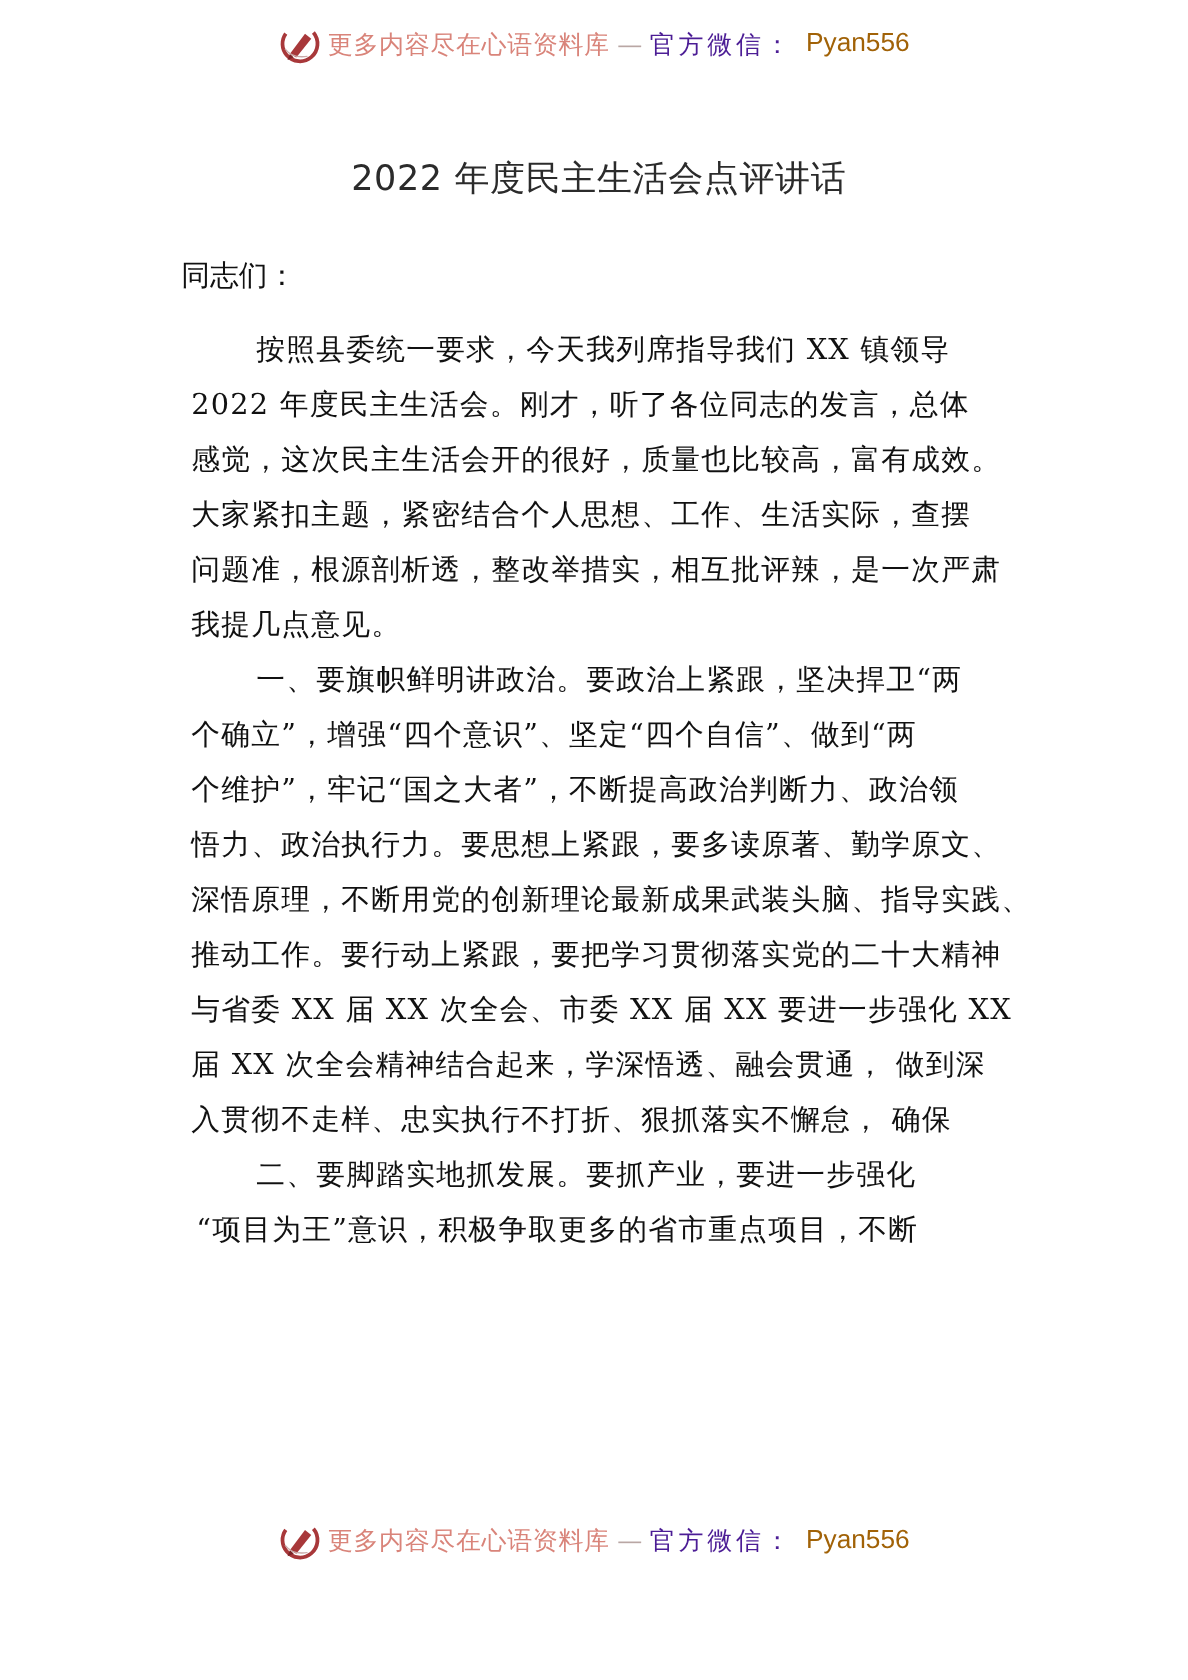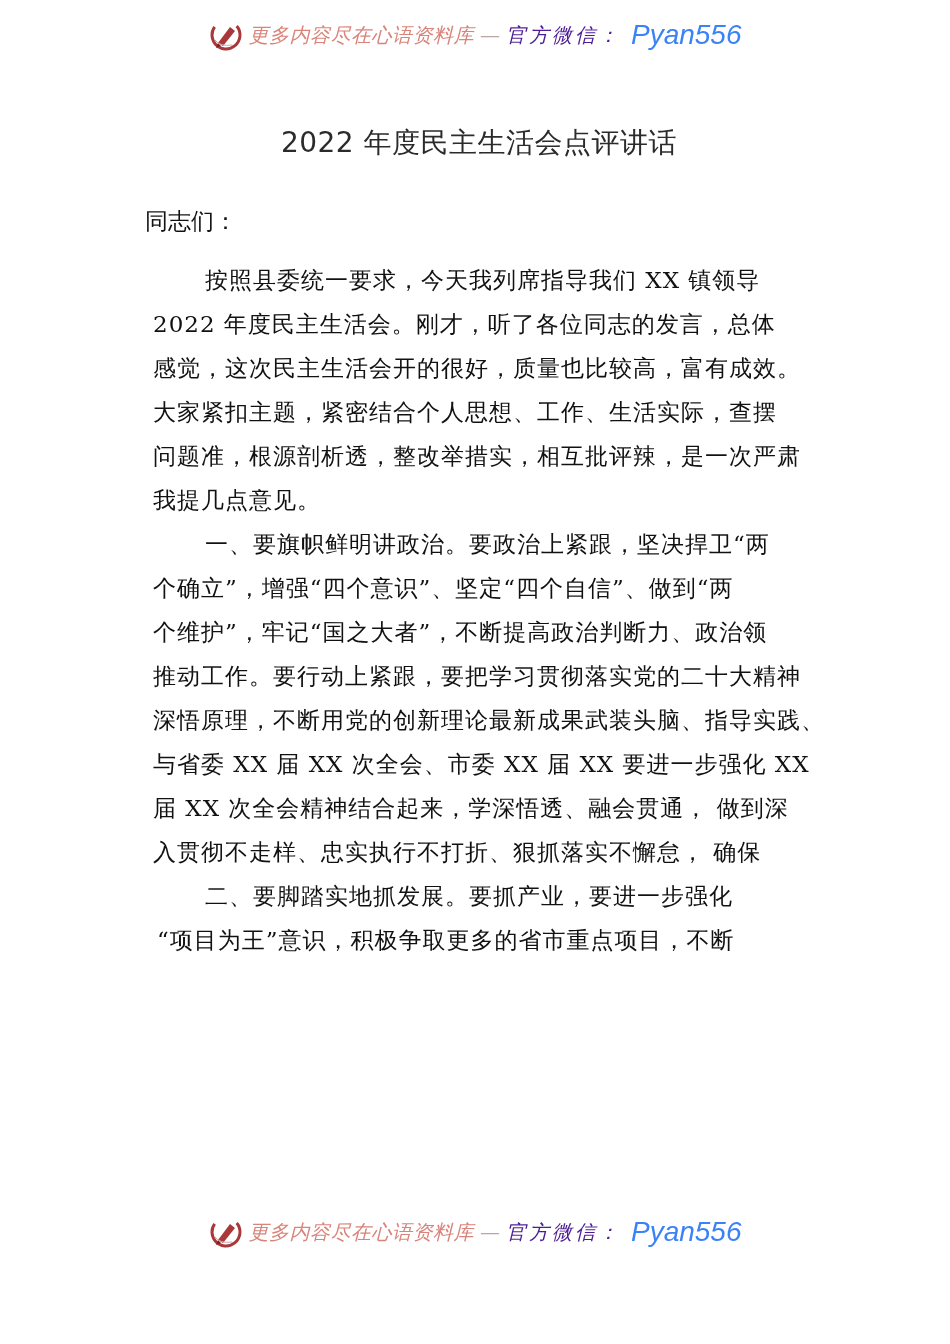--- a/index.html
+++ b/index.html
@@ -16,21 +16,20 @@
       color: #111111;
     }
     .watermark {
       position: absolute;
       left: 0;
       width: 950px;
       display: flex;
       justify-content: center;
       align-items: center;
       height: 40px;
-      font-style: italic;
     }
     .watermark.top { top: 15px; }
     .watermark.bottom { top: 1212px; }
     .wm-inner {
       display: flex;
       align-items: center;
       gap: 4px;
     }
     .wm-logo {
       width: 36px;
@@ -48,23 +47,23 @@
       font-size: 20px;
       margin: 0 2px;
     }
     .wm-gray {
       color: #4c1d95;
       font-family: "DejaVu Serif", serif;
       font-size: 20px;
       letter-spacing: 3px;
     }
     .wm-id {
-      color: #3b82f6;
+      color: #a16207;
       font-family: "Liberation Sans", sans-serif;
-      font-size: 28px;
+      font-size: 21px;
       margin-left: 6px;
     }
     .title {
       position: absolute;
       top: 124px;
       left: 0;
       width: 958px;
       text-align: center;
       font-family: "DejaVu Sans", "Liberation Sans", sans-serif;
       font-size: 28px;
@@ -121,22 +120,23 @@
 <div class="body-text">
   <div class="line indent">按照县委统一要求，今天我列席指导我们 XX 镇领导</div>
   <div class="line">2022 年度民主生活会。刚才，听了各位同志的发言，总体</div>
   <div class="line">感觉，这次民主生活会开的很好，质量也比较高，富有成效。</div>
   <div class="line">大家紧扣主题，紧密结合个人思想、工作、生活实际，查摆</div>
   <div class="line">问题准，根源剖析透，整改举措实，相互批评辣，是一次严肃</div>
   <div class="line">我提几点意见。</div>
   <div class="line indent">一、要旗帜鲜明讲政治。要政治上紧跟，坚决捍卫“两</div>
   <div class="line">个确立”，增强“四个意识”、坚定“四个自信”、做到“两</div>
   <div class="line">个维护”，牢记“国之大者”，不断提高政治判断力、政治领</div>
+  <div class="line">悟力、政治执行力。要思想上紧跟，要多读原著、勤学原文、</div>
+  <div class="line">深悟原理，不断用党的创新理论最新成果武装头脑、指导实践、</div>
   <div class="line">推动工作。要行动上紧跟，要把学习贯彻落实党的二十大精神</div>
-  <div class="line">深悟原理，不断用党的创新理论最新成果武装头脑、指导实践、</div>
   <div class="line">与省委 XX 届 XX 次全会、市委 XX 届 XX 要进一步强化 XX</div>
   <div class="line">届 XX 次全会精神结合起来，学深悟透、融会贯通， 做到深</div>
   <div class="line">入贯彻不走样、忠实执行不打折、狠抓落实不懈怠， 确保</div>
   <div class="line indent">二、要脚踏实地抓发展。要抓产业，要进一步强化</div>
   <div class="line slight">“项目为王”意识，积极争取更多的省市重点项目，不断</div>
 </div>
 
 <div class="watermark bottom">
   <div class="wm-inner">
     <span class="wm-logo">

